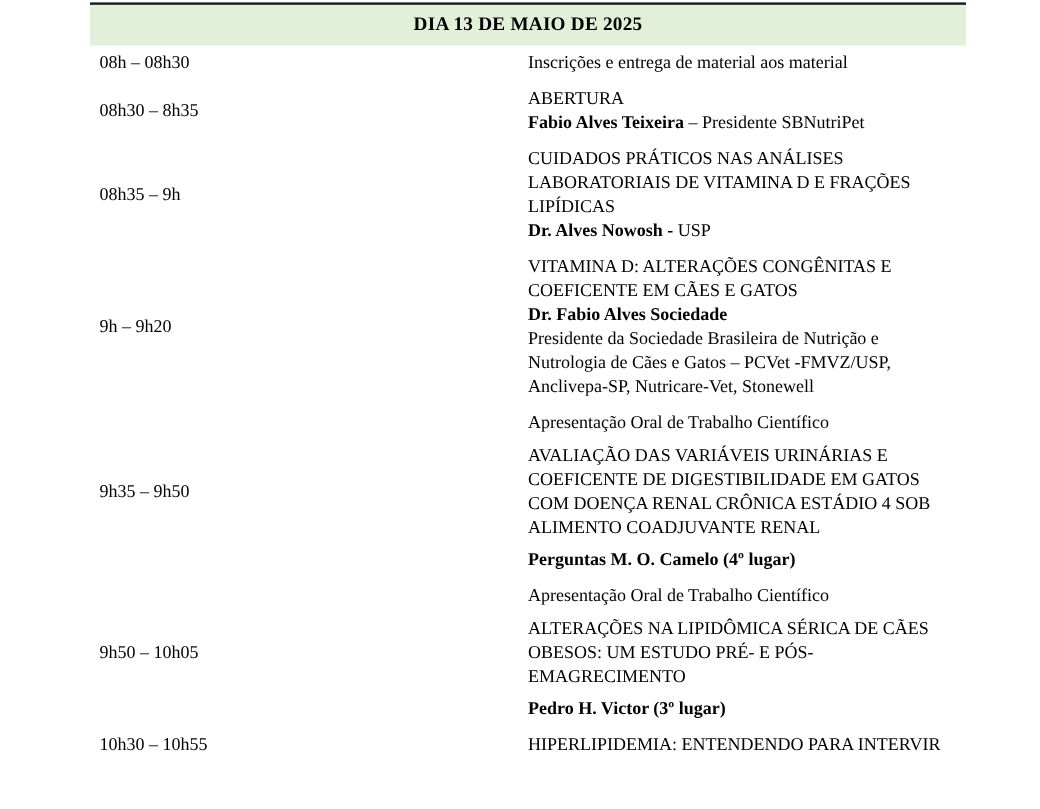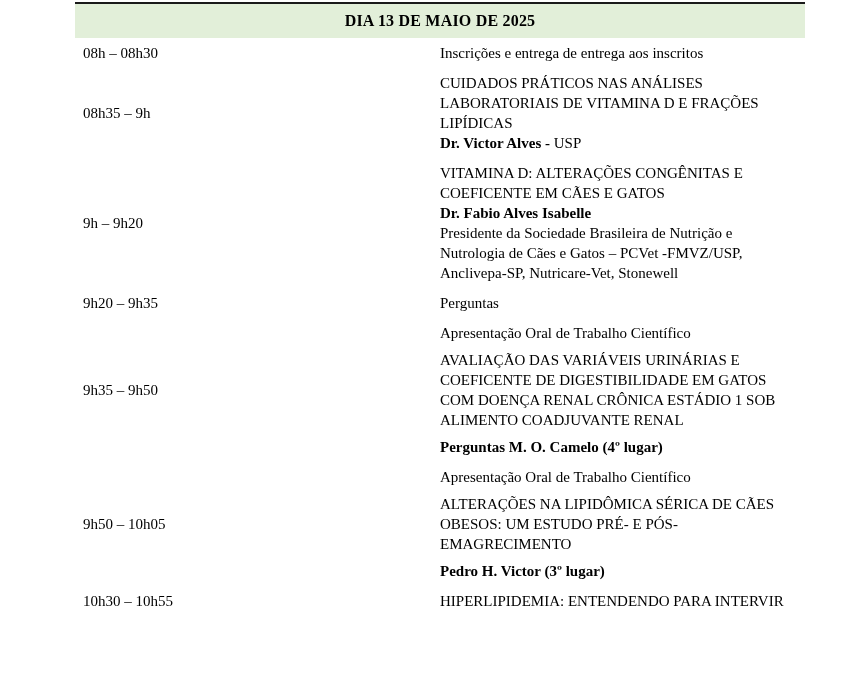--- a/index.html
+++ b/index.html
@@ -53,49 +53,50 @@
   <table class="schedule">
     <thead>
       <tr>
         <th class="day-header" colspan="2">DIA 13 DE MAIO DE 2025</th>
       </tr>
     </thead>
     <tbody id="rows">
         <tr>
     <td class="time">08h – 08h30</td>
     <td class="content">
-            <div class="para"><span>Inscrições e entrega de entrega aos inscritos</span></div>
+            <div class="para"><span>Inscrições e entrega de material aos material</span></div>
+          </td>
+  </tr>
+        <tr>
+    <td class="time">08h30 – 8h35</td>
+    <td class="content">
+            <div class="para"><span>ABERTURA</span></div>
+            <div class="para"><span class="b">Fabio Alves Teixeira</span><span> – Presidente SBNutriPet</span></div>
           </td>
   </tr>
         <tr>
     <td class="time">08h35 – 9h</td>
     <td class="content">
             <div class="para"><span>CUIDADOS PRÁTICOS NAS ANÁLISES LABORATORIAIS DE VITAMINA D E FRAÇÕES LIPÍDICAS</span></div>
-            <div class="para"><span class="b">Dr. Victor Alves -</span><span> USP</span></div>
+            <div class="para"><span class="b">Dr. Alves Nowosh -</span><span> USP</span></div>
           </td>
   </tr>
         <tr>
     <td class="time">9h – 9h20</td>
     <td class="content">
             <div class="para"><span>VITAMINA D: ALTERAÇÕES CONGÊNITAS E COEFICENTE EM CÃES E GATOS</span></div>
-            <div class="para"><span class="b">Dr. Fabio Alves Isabelle</span></div>
+            <div class="para"><span class="b">Dr. Fabio Alves Sociedade</span></div>
             <div class="para"><span>Presidente da Sociedade Brasileira de Nutrição e Nutrologia de Cães e Gatos – PCVet -FMVZ/USP, Anclivepa-SP, Nutricare-Vet, Stonewell</span></div>
-          </td>
-  </tr>
-        <tr>
-    <td class="time">9h20 – 9h35</td>
-    <td class="content">
-            <div class="para"><span>Perguntas</span></div>
           </td>
   </tr>
         <tr>
     <td class="time">9h35 – 9h50</td>
     <td class="content">
             <div class="para"><span>Apresentação Oral de Trabalho Científico</span></div>
-            <div class="para gap"><span>AVALIAÇÃO DAS VARIÁVEIS URINÁRIAS E COEFICENTE DE DIGESTIBILIDADE EM GATOS COM DOENÇA RENAL CRÔNICA ESTÁDIO 1 SOB ALIMENTO COADJUVANTE RENAL</span></div>
+            <div class="para gap"><span>AVALIAÇÃO DAS VARIÁVEIS URINÁRIAS E COEFICENTE DE DIGESTIBILIDADE EM GATOS COM DOENÇA RENAL CRÔNICA ESTÁDIO 4 SOB ALIMENTO COADJUVANTE RENAL</span></div>
             <div class="para gap"><span class="b">Perguntas M. O. Camelo (4º lugar)</span></div>
           </td>
   </tr>
         <tr>
     <td class="time">9h50 – 10h05</td>
     <td class="content">
             <div class="para"><span>Apresentação Oral de Trabalho Científico</span></div>
             <div class="para gap"><span>ALTERAÇÕES NA LIPIDÔMICA SÉRICA DE CÃES OBESOS: UM ESTUDO PRÉ- E PÓS-EMAGRECIMENTO</span></div>
             <div class="para gap"><span class="b">Pedro H. Victor (3º lugar)</span></div>
           </td>

